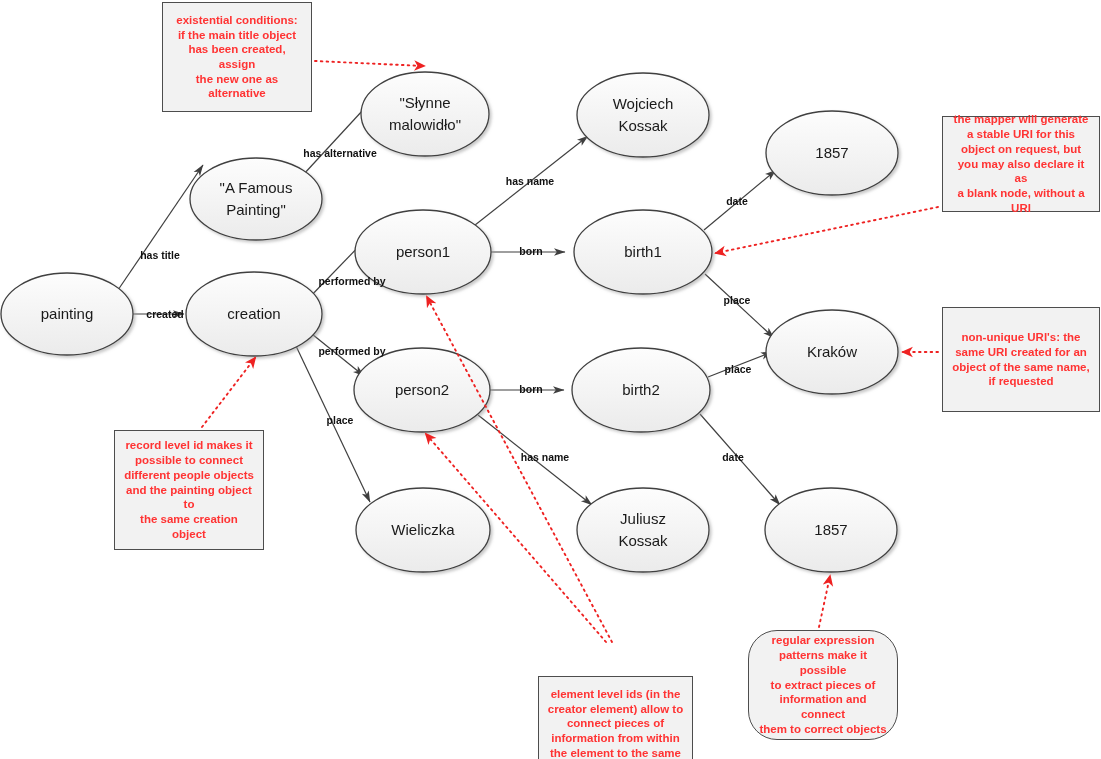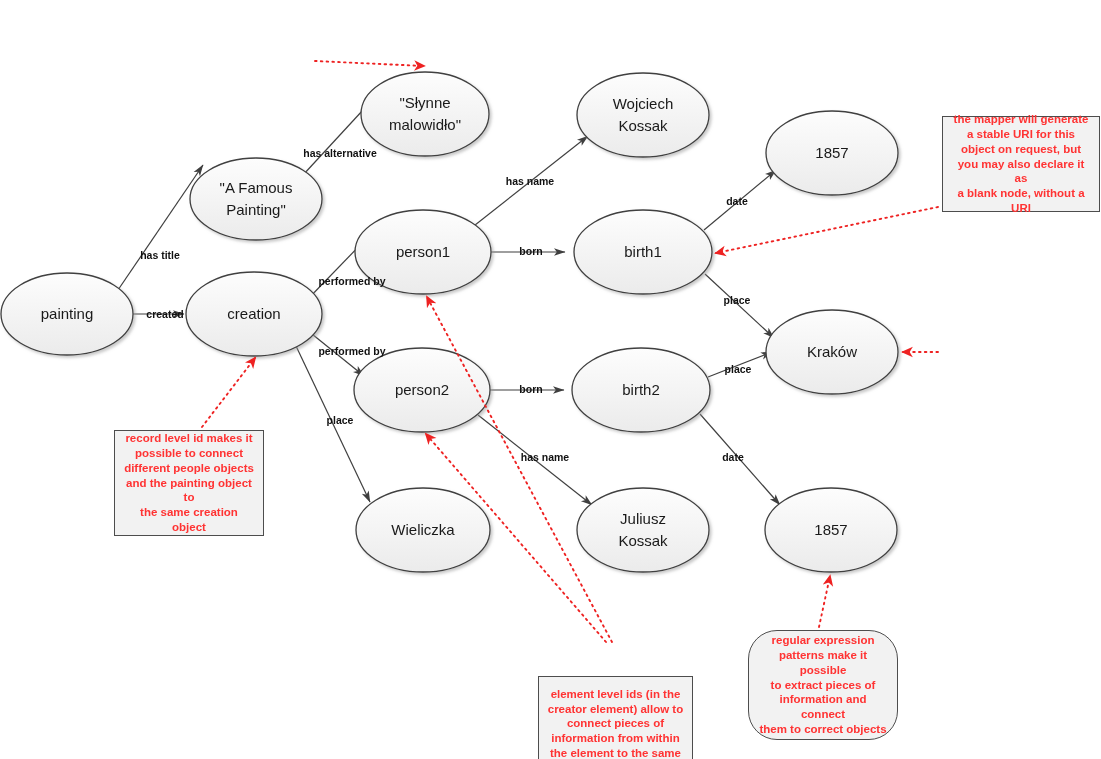--- a/index.html
+++ b/index.html
@@ -225,30 +225,39 @@
       <line class="anno-line" x1="315" y1="61" x2="424" y2="66" marker-end="url(#arrowRed)"></line>
       <line class="anno-line" x1="938" y1="207" x2="716" y2="253" marker-end="url(#arrowRed)"></line>
       <line class="anno-line" x1="938" y1="352" x2="903" y2="352" marker-end="url(#arrowRed)"></line>
       <line class="anno-line" x1="202" y1="427" x2="255" y2="358" marker-end="url(#arrowRed)"></line>
       <line class="anno-line" x1="612" y1="642" x2="427" y2="297" marker-end="url(#arrowRed)"></line>
       <line class="anno-line" x1="606" y1="642" x2="426" y2="434" marker-end="url(#arrowRed)"></line>
       <line class="anno-line" x1="819" y1="627" x2="830" y2="576" marker-end="url(#arrowRed)"></line>
     </g>
   </svg>
 
+  <div class="callout" style="left:162px; top:2px; width:150px; height:110px;">existential conditions:
+if the main title object
+has been created, assign
+the new one as
+alternative</div>
 
   <div class="callout" style="left:942px; top:116px; width:158px; height:96px;">the mapper will generate
 a stable URI for this
 object on request, but
 you may also declare it as
 a blank node, without a
 URI</div>
 
-
-  <div class="callout" style="left:114px; top:430px; width:150px; height:106px;">record level id makes it
+  <div class="callout" style="left:942px; top:307px; width:158px; height:105px;">non-unique URI's: the
+same URI created for an
+object of the same name,
+if requested</div>
+
+  <div class="callout" style="left:114px; top:430px; width:150px; height:120px;">record level id makes it
 possible to connect
 different people objects
 and the painting object to
 the same creation object</div>
 
   <div class="callout" style="left:538px; top:676px; width:155px; height:110px;">element level ids (in the
 creator element) allow to
 connect pieces of
 information from within
 the element to the same

